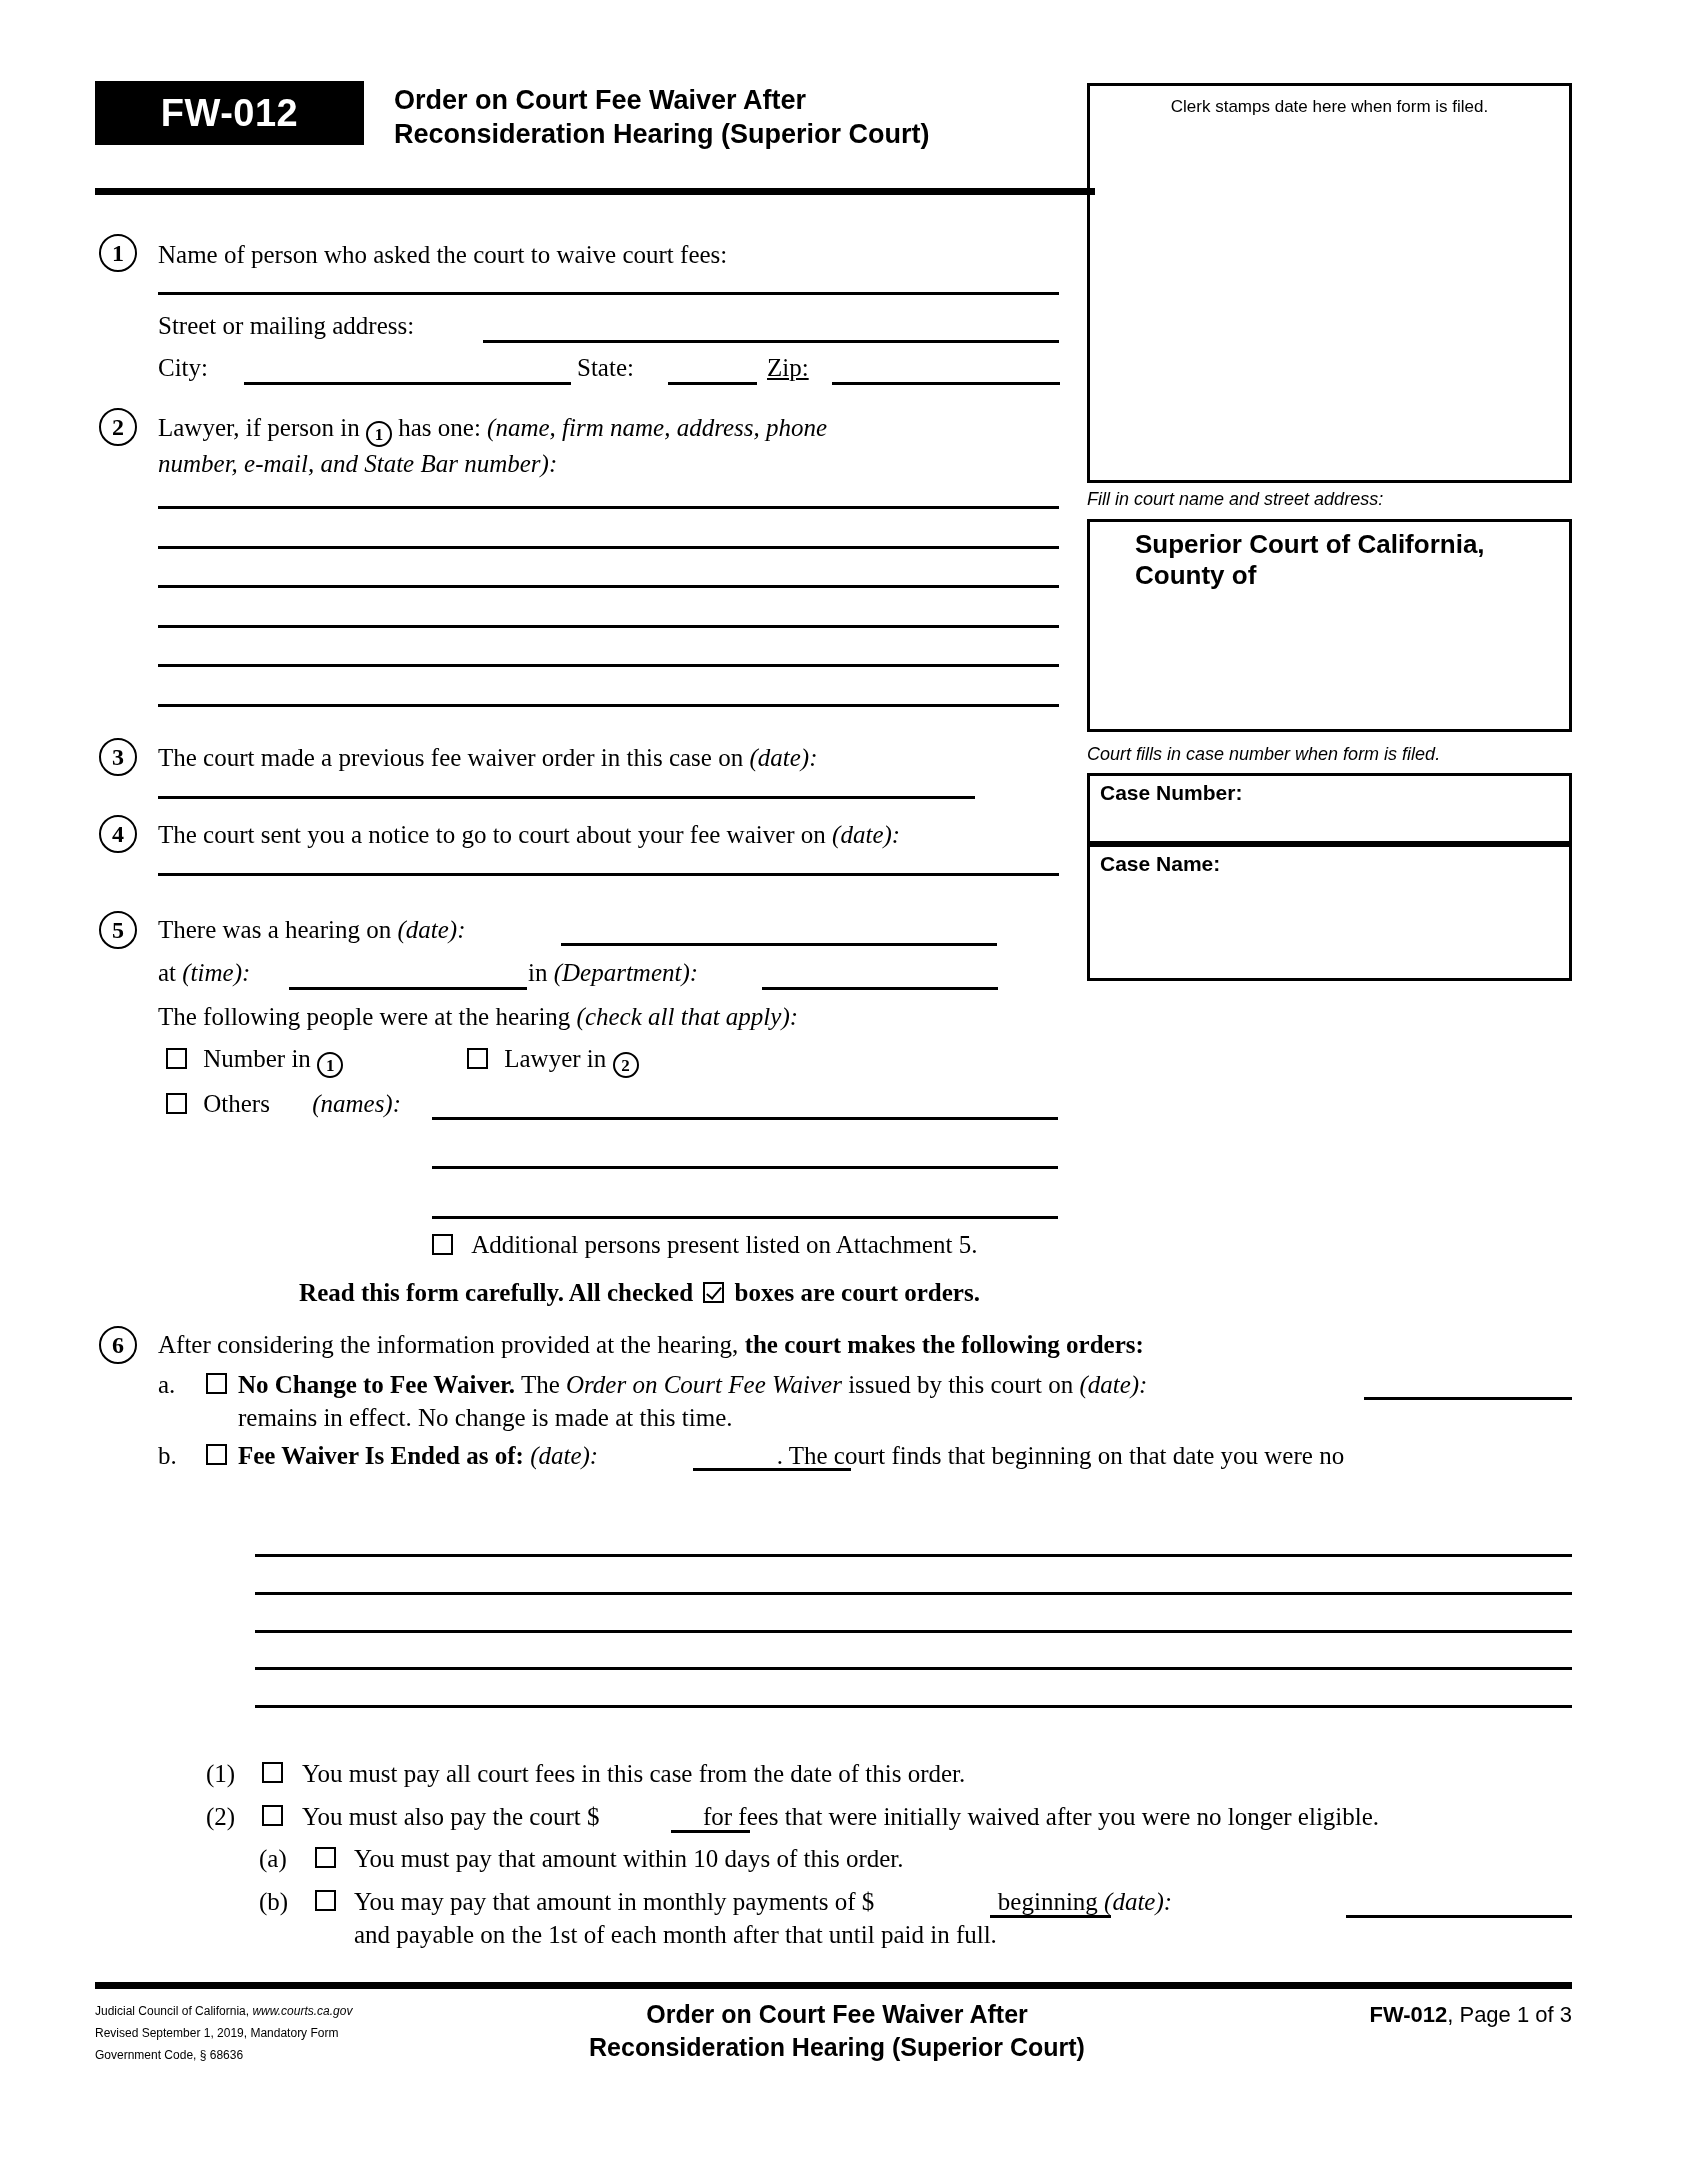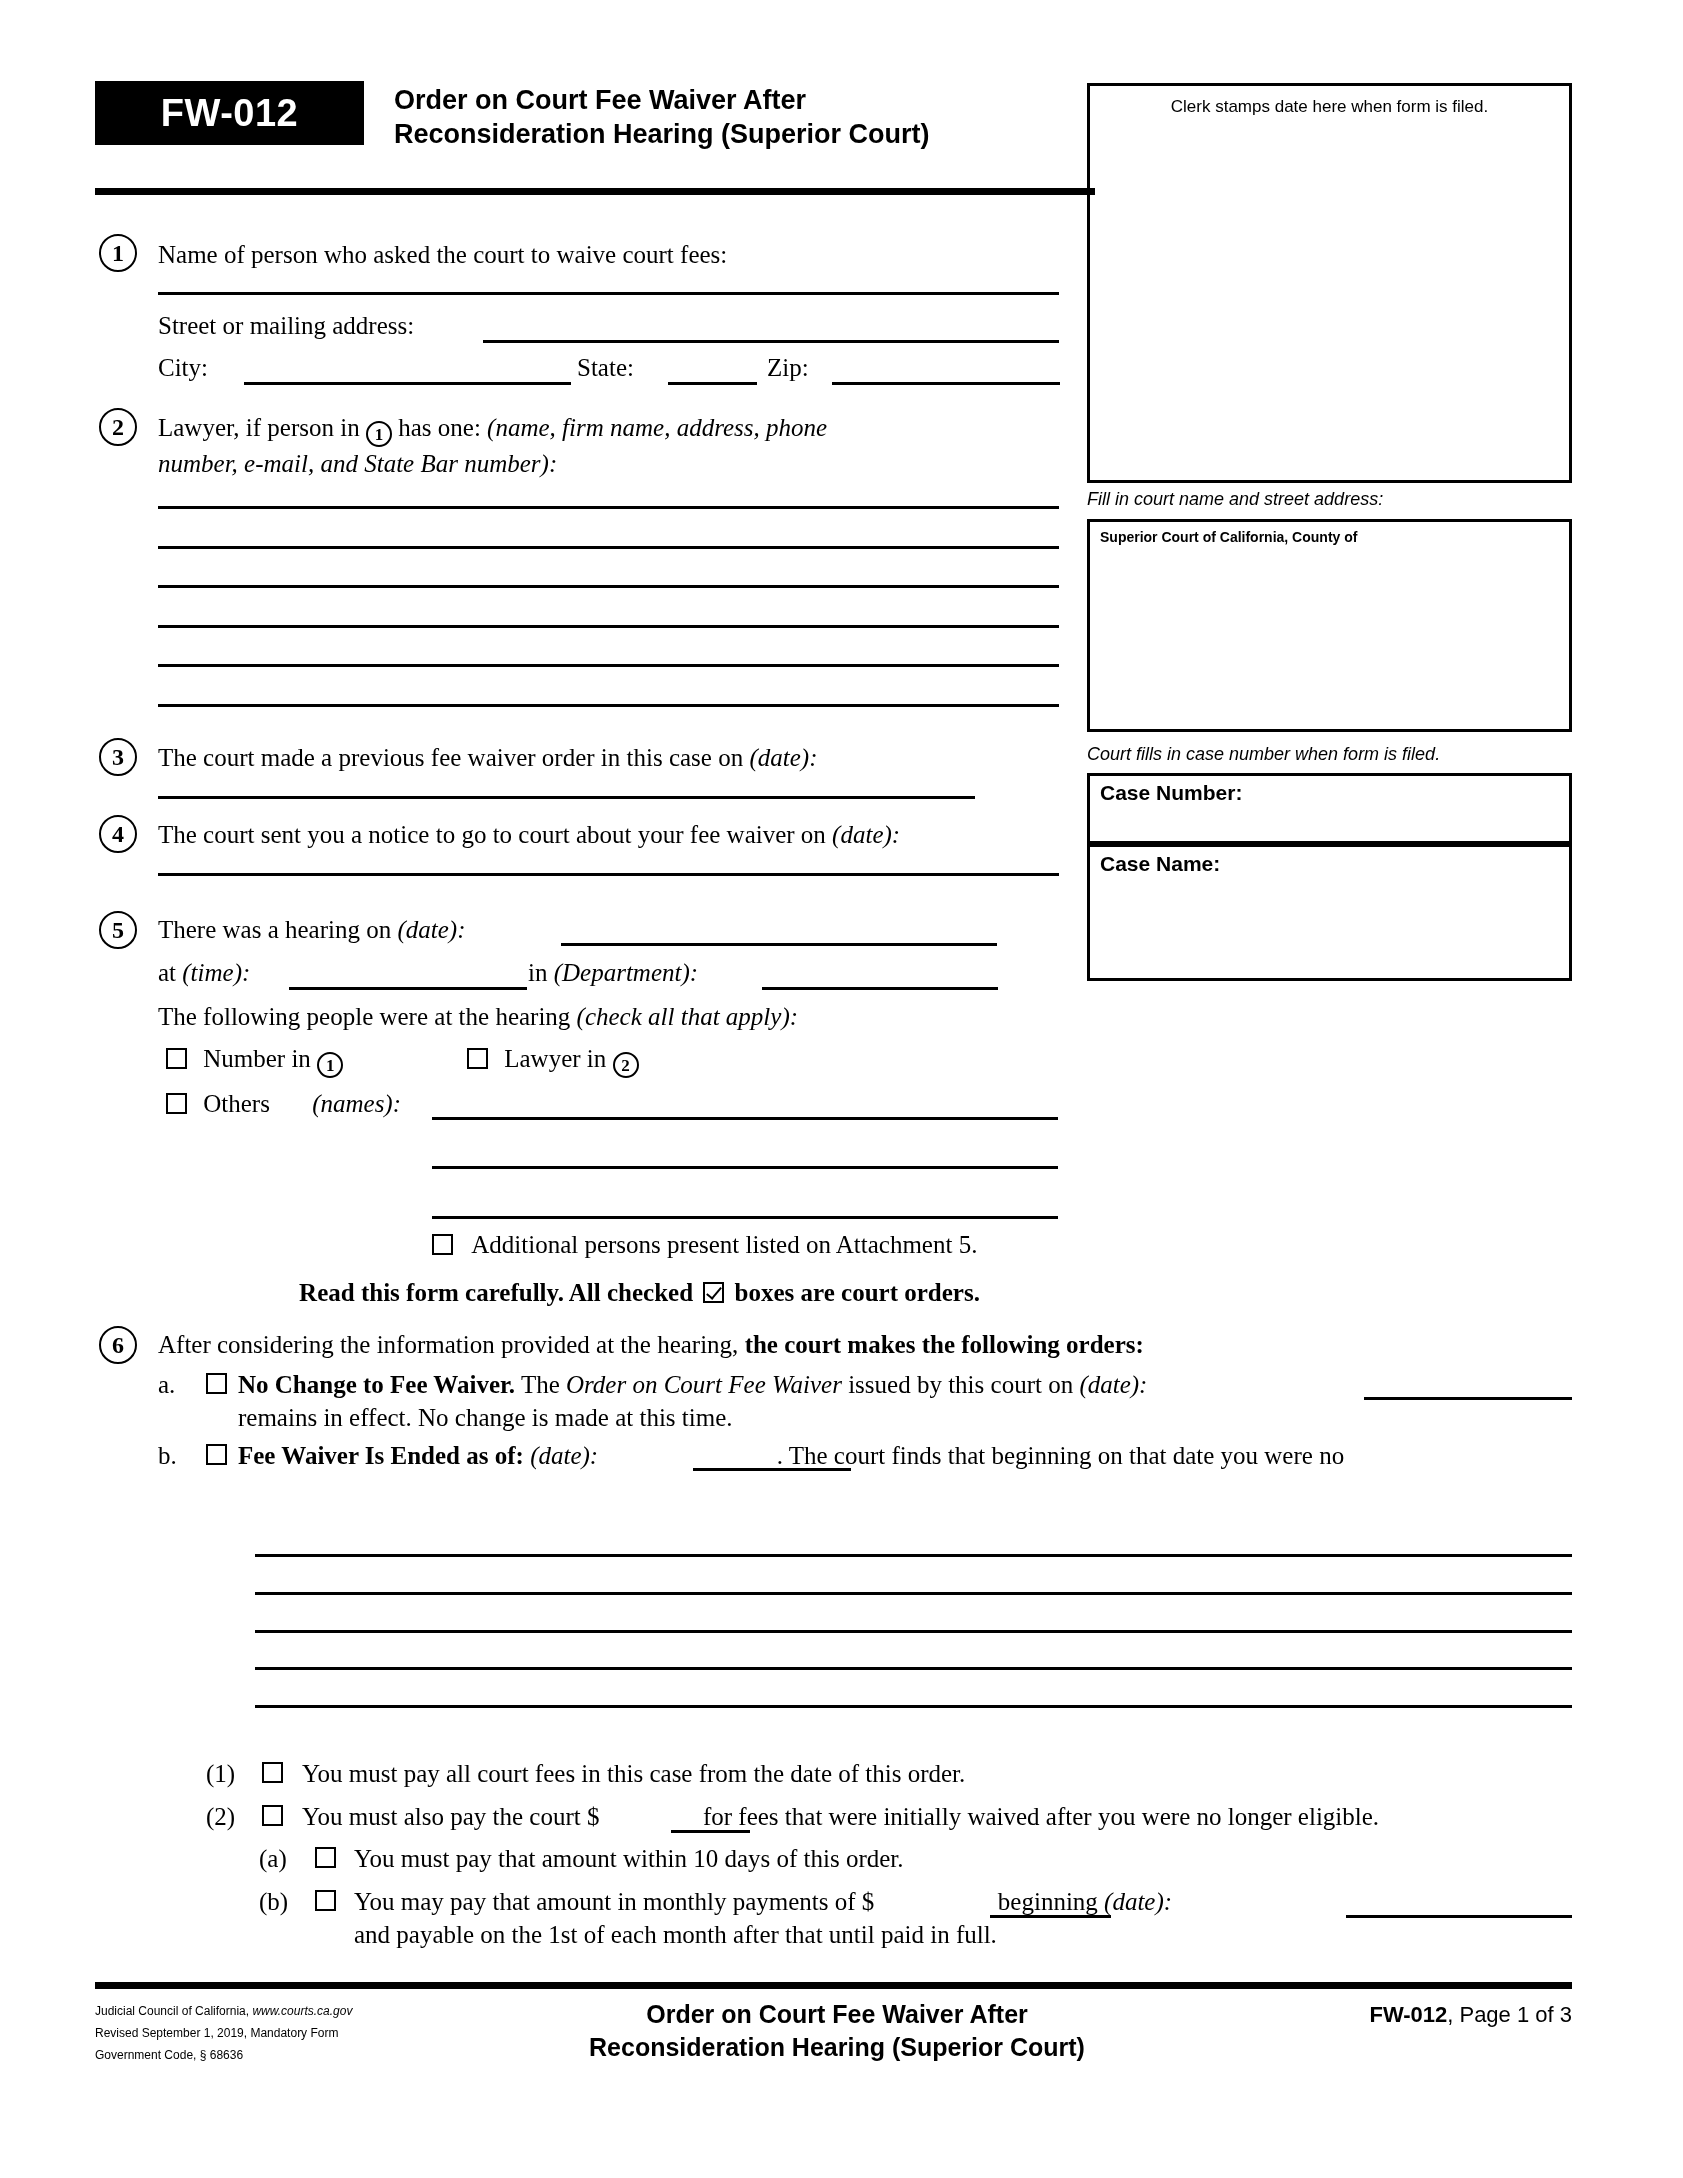--- a/index.html
+++ b/index.html
@@ -86,22 +86,23 @@
   .court-box {
     position: absolute;
     left: 1087px; top: 519px;
     width: 485px; height: 213px;
     border: 3px solid #000;
     box-sizing: border-box;
   }
   .court-box-text {
     font-family: "Liberation Sans", sans-serif;
     font-weight: bold;
-    font-size: 14px;
+    font-size: 26px;
     padding: 7px 4px 0 10px;
+    margin-left: 35px;
   }
   .casenum-caption {
     position: absolute;
     left: 1087px; top: 744px;
     width: 485px;
     font-family: "Liberation Sans", sans-serif;
     font-style: italic;
     font-size: 18px;
   }
   .casenum-box {
@@ -275,21 +276,21 @@
   <div class="abs bt" style="left:158px; top:238px; width:911px;">Name of person who asked the court to waive court fees:</div>
   <div class="rule" style="left:158px; top:292px; width:901px;"></div>
 
   <div class="abs bt" style="left:158px; top:309px;">Street or mailing address:</div>
   <div class="rule" style="left:483px; top:340px; width:576px;"></div>
 
   <div class="abs bt" style="left:158px; top:351px;">City:</div>
   <div class="rule" style="left:244px; top:382px; width:327px;"></div>
   <div class="abs bt" style="left:577px; top:351px;">State:</div>
   <div class="rule" style="left:668px; top:382px; width:89px;"></div>
-  <div class="abs bt" style="left:767px; top:351px;">Zip:</div>
+  <div class="abs bt" style="left:767px; top:351px;text-decoration:underline;">Zip:</div>
   <div class="rule" style="left:832px; top:382px; width:228px;"></div>
 
   <div class="abs circ-item" style="top:408px;">
     <span class="circ">2</span>
   </div>
   <div class="abs bt" style="left:158px; top:411px; width:911px;">
     <span>Lawyer, if person in</span>
     <span class="circ-sm">1</span>
     <span>has one:</span>
     <span class="it">(name, firm name, address, phone</span>

